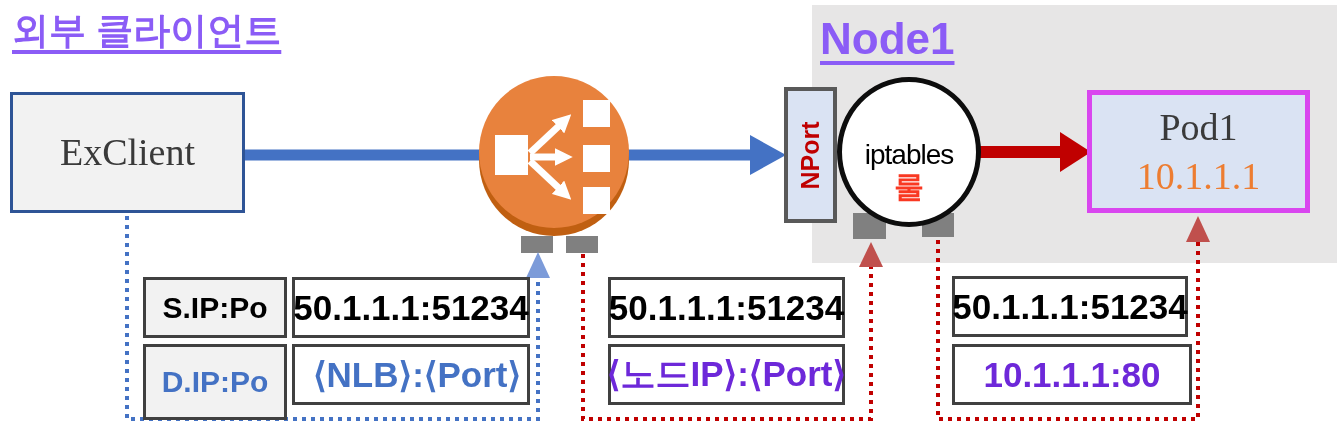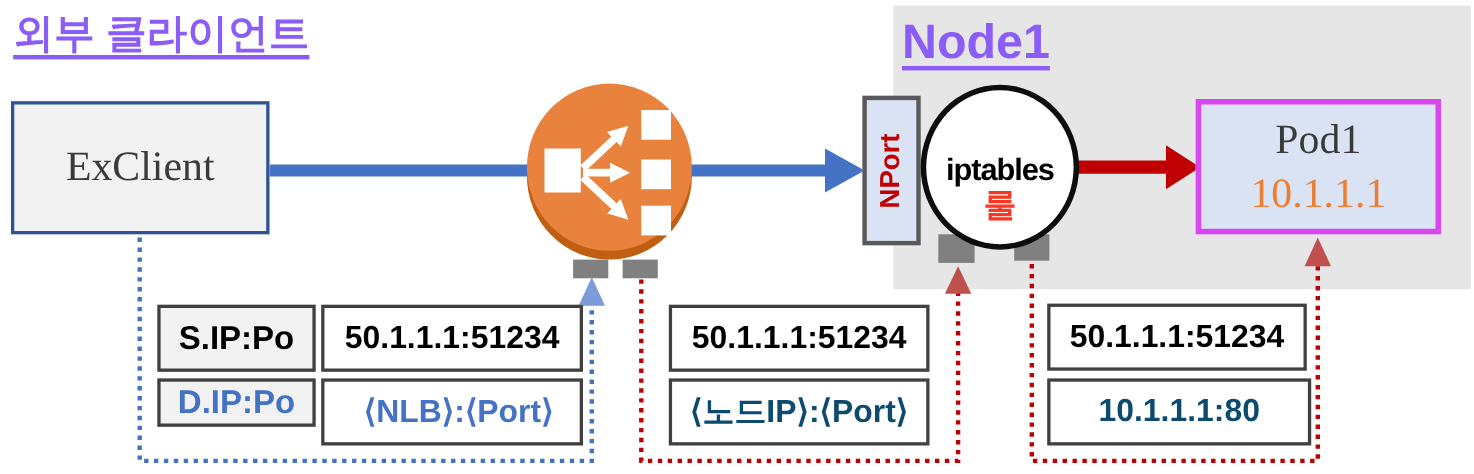--- a/index.html
+++ b/index.html
@@ -66,36 +66,36 @@
     font-weight: bold; font-size: 25px; color: #c00000; white-space: nowrap;
   }
 
   
   #iptables-circle {
     left: 837px; top: 77px; width: 144px; height: 150px;
     background: #ffffff; border: 5px solid #0d0d0d; border-radius: 50%;
     display: flex; flex-direction: column; align-items: center; justify-content: center;
     z-index: 2; text-align: center;
   }
-  #iptables-line1 { font-weight: bold; font-size: 28px; color: #000000; letter-spacing: -1px; margin-top: 37px; }
+  #iptables-line1 { font-weight: normal; font-size: 28px; color: #000000; letter-spacing: -1px; margin-top: 37px; }
   #iptables-line2 { font-weight: bold; font-size: 30px; color: #f93822; line-height: 1.05; }
 
   
   .pkt {
     display: flex; align-items: center; justify-content: center;
     border: 3px solid #404040; background: #ffffff;
-    font-weight: bold; font-size: 29px; color: #000000;
+    font-weight: bold; font-size: 35px; color: #000000;
     z-index: 2; white-space: nowrap;
   }
   .pkt-label { background: #f2f2f2; font-size: 30px; }
   .blue-text { color: #4472c4; }
-  .red-text  { color: #0c4a6e; }
+  .red-text  { color: #6d28d9; }
 
   #g1-label-src { left: 143px; top: 277px; width: 144px; height: 61px; }
-  #g1-label-dst { left: 143px; top: 344px; width: 144px; height: 44px; }
+  #g1-label-dst { left: 143px; top: 344px; width: 144px; height: 76px; }
   #g1-val-src   { left: 292px; top: 277px; width: 238px; height: 61px; }
   #g1-val-dst   { left: 292px; top: 344px; width: 238px; height: 61px; padding-left: 12px; }
   #g2-val-src   { left: 608px; top: 277px; width: 237px; height: 61px; }
   #g2-val-dst   { left: 608px; top: 344px; width: 237px; height: 61px; }
   #g3-val-src   { left: 952px; top: 276px; width: 236px; height: 61px; }
   #g3-val-dst   { left: 952px; top: 344px; width: 240px; height: 61px; }
 </style>
 </head>
 <body>
 

